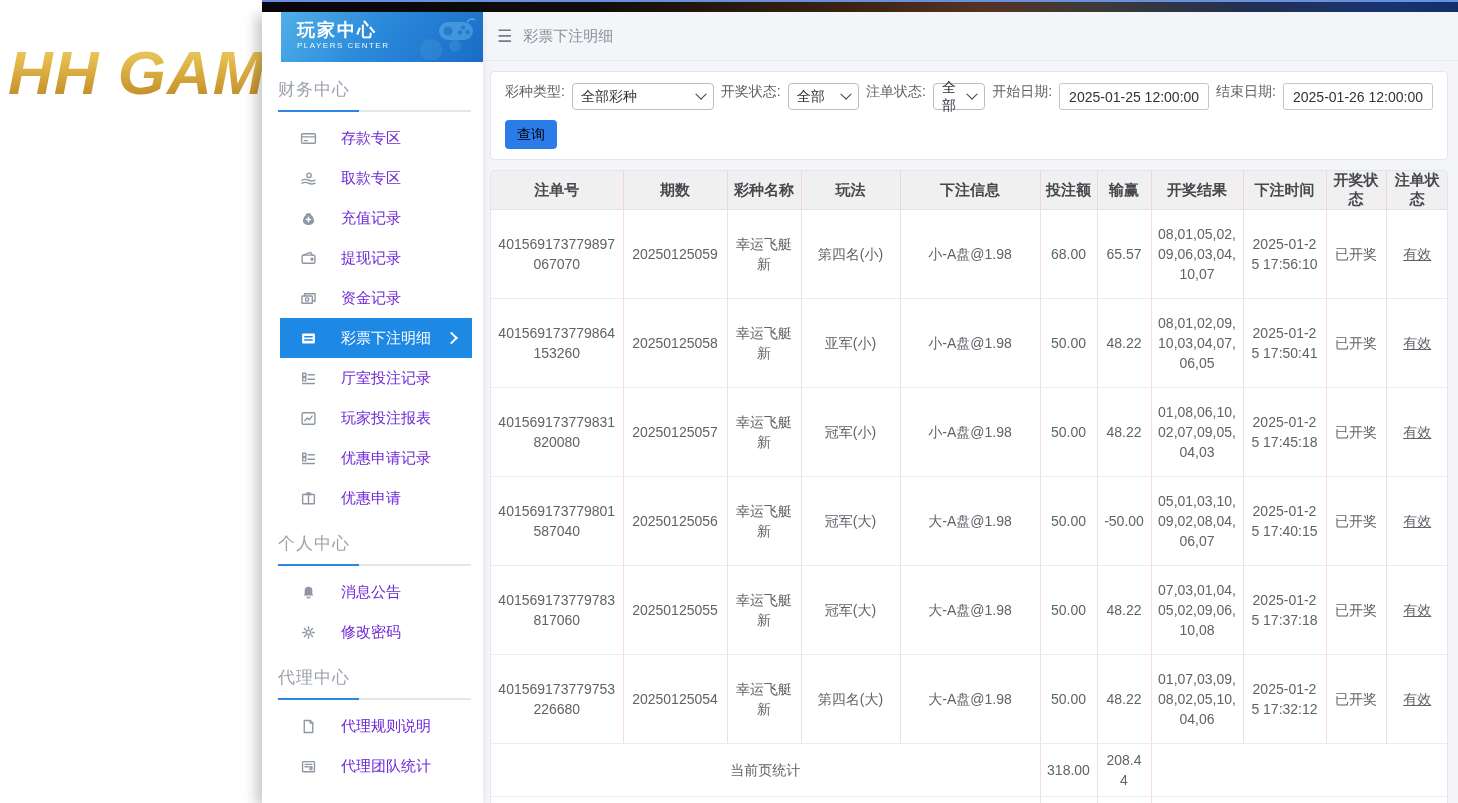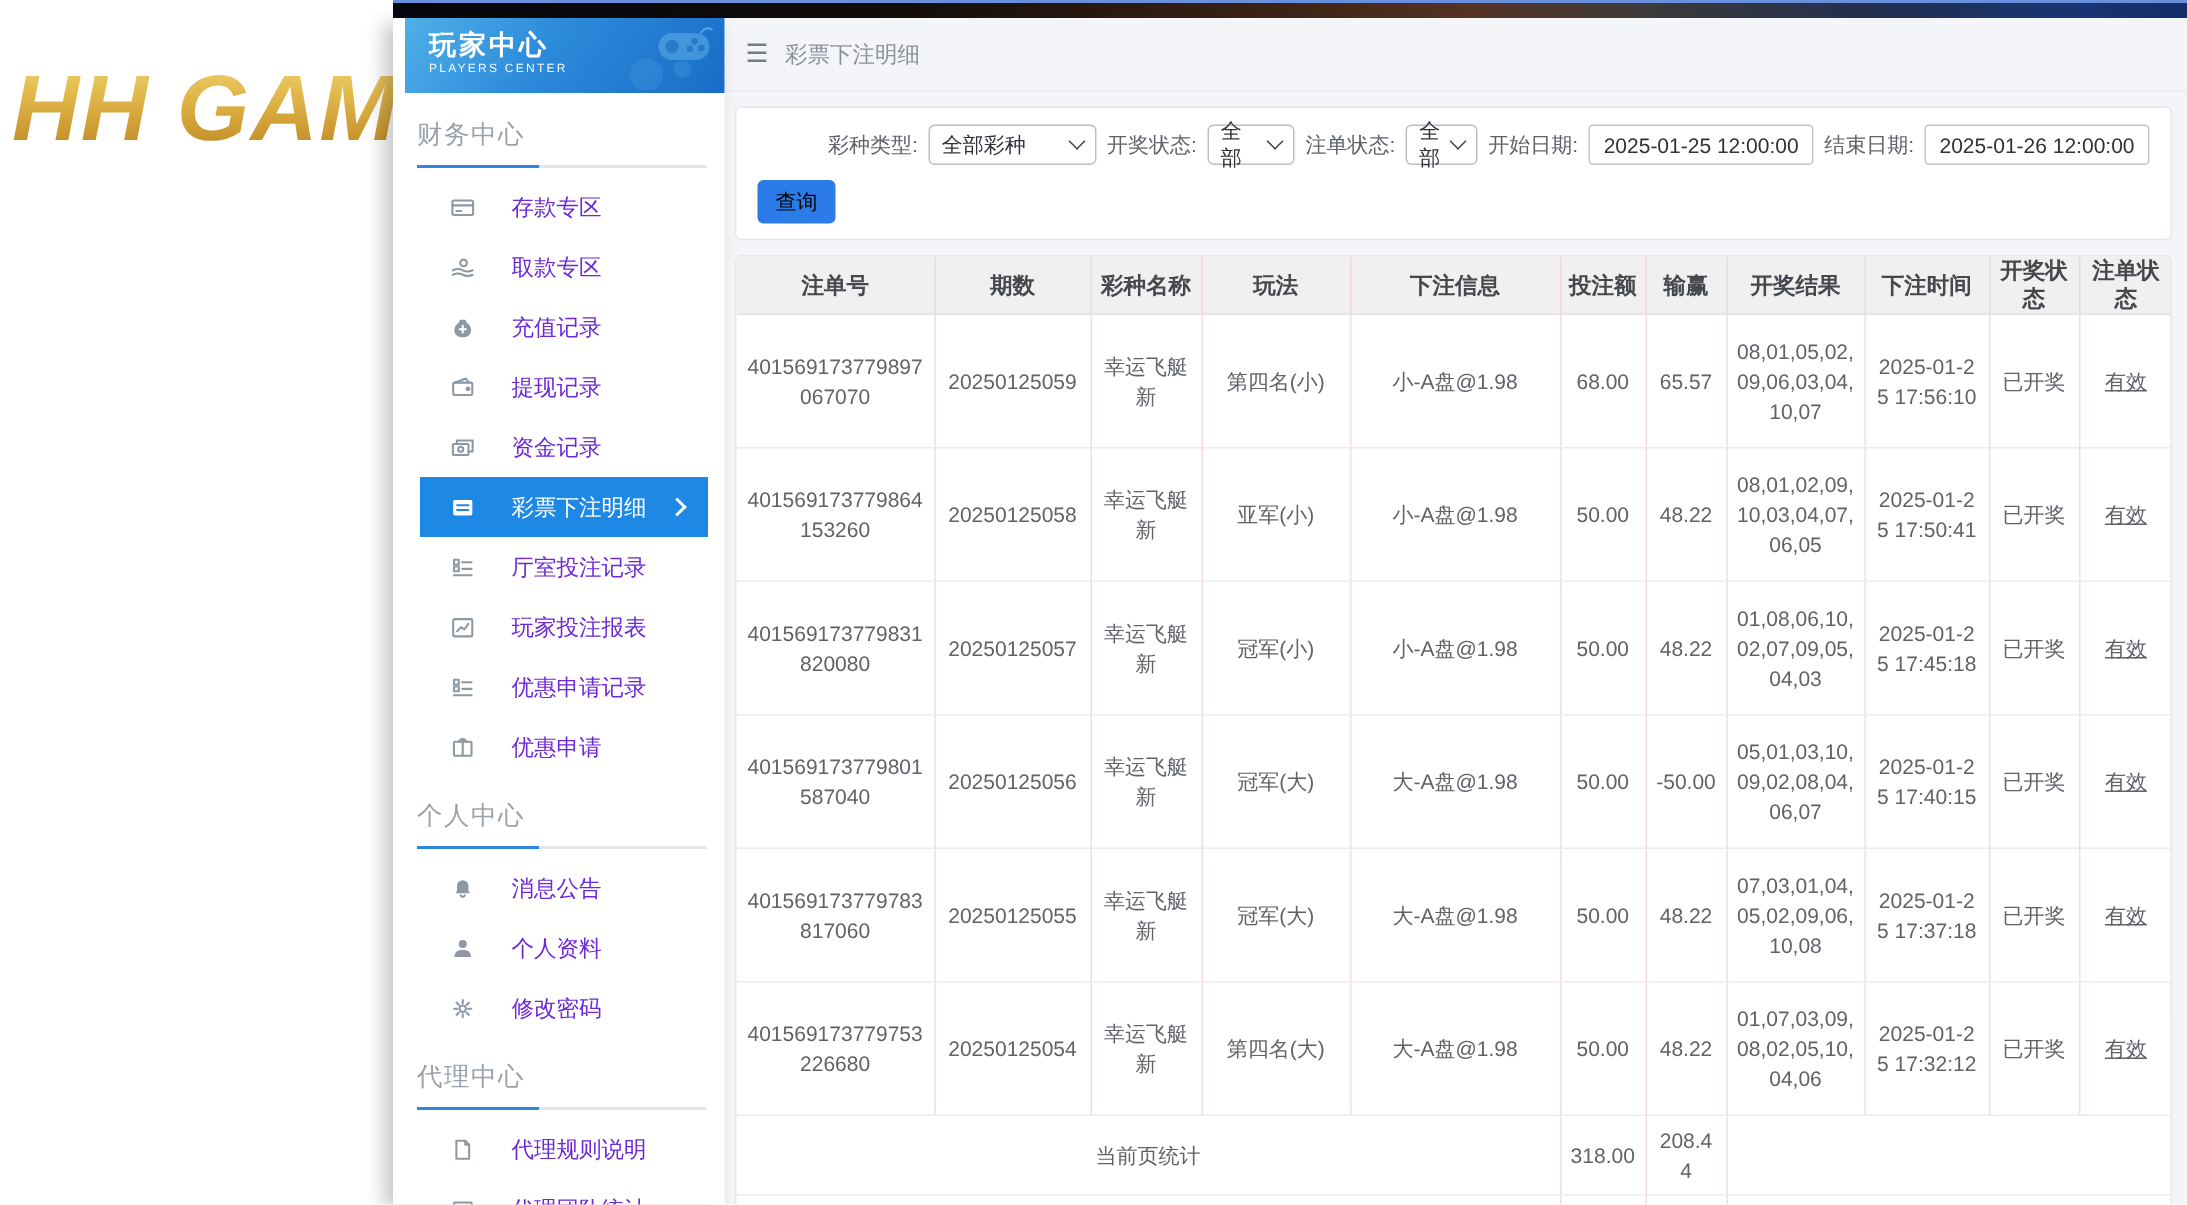--- a/index.html
+++ b/index.html
@@ -22,21 +22,21 @@
     border-top:2px solid #6a8fdd;box-sizing:border-box;
     background:linear-gradient(90deg,#07070e 0%,#120d0a 28%,#3d2414 50%,#553324 60%,#3c3a3a 70%,#22304f 82%,#173472 94%,#132f6a 100%);
   }
   
   .sidebar{
     position:absolute;left:262px;top:12px;bottom:0;width:221px;
     background:#ffffff;z-index:5;
     box-shadow:-6px 3px 12px rgba(0,0,0,0.22);
   }
   .sb-header{
-    position:relative;margin-left:8px;height:50px;overflow:hidden;
+    position:relative;margin-left:19px;height:50px;overflow:hidden;
     background:linear-gradient(125deg,#4fb0e8 0%,#2b8ada 45%,#1a6cc6 100%);
     color:#ffffff;padding:7px 0 0 16px;box-sizing:border-box;
   }
   .sb-title{font-size:18px;font-weight:bold;letter-spacing:2px;line-height:22px;}
   .sb-subtitle{font-size:8px;letter-spacing:1.5px;opacity:.95;}
   .sb-gamepad{position:absolute;right:6px;top:4px;opacity:.55;}
   .sb-nav{padding-top:2px;}
   .sec-label{
     padding:14px 0 0 16px;font-size:17px;color:#9ba1ab;letter-spacing:1px;
   }
@@ -70,21 +70,21 @@
     height:48px;display:flex;align-items:center;gap:11px;padding-left:14px;
     border-bottom:1px solid #e9ebef;color:#8b9099;font-size:15px;
   }
   .hamburger{font-size:17px;color:#767c85;cursor:pointer;}
   .panel{
     margin:10px 10px 0 7px;background:#ffffff;border:1px solid #e3e6ec;
     border-radius:4px;box-sizing:border-box;
   }
   
   .filter-panel{padding:11px 14px 10px 14px;}
-  .filter-row{display:flex;align-items:center;gap:7px;flex-wrap:nowrap;margin-left:47px;}
+  .filter-row{display:flex;gap:7px;flex-wrap:nowrap;}
   .f-label{font-size:14px;color:#5f6368;white-space:nowrap;}
   .select{
     height:27px;border:1px solid #babec5;border-radius:4px;background:#fff;
     display:flex;align-items:center;justify-content:space-between;
     padding:0 8px;font-size:14px;color:#2f3338;cursor:pointer;box-sizing:border-box;
   }
   .select .chev-down{
     width:7px;height:7px;border-right:1.6px solid #444;border-bottom:1.6px solid #444;
     transform:rotate(45deg) translate(-2px,-2px);margin-left:8px;flex:none;
   }
@@ -270,29 +270,20 @@
         <div class="sec-label">个人中心</div>
         <div class="sec-line"></div>
         <div class="menu-item">
           <span class="mi-icon">
             <svg width="17" height="17" viewBox="0 0 16 16" fill="none" stroke="currentColor" stroke-width="1.3" stroke-linecap="round" stroke-linejoin="round">
               <path d="M8,2.6 a3.6,3.6 0 0 1 3.6,3.6 v3.2 l1,1.4 h-9.2 l1,-1.4 v-3.2 a3.6,3.6 0 0 1 3.6,-3.6 z" fill="currentColor" stroke="none"></path>
               <path d="M6.7,12.2 a1.4,1.4 0 0 0 2.6,0"></path>
             </svg>
           </span>
           <span>消息公告</span>
-        </div>
-        <div class="menu-item">
-          <span class="mi-icon">
-            <svg width="17" height="17" viewBox="0 0 16 16" fill="none" stroke="currentColor" stroke-width="1.3" stroke-linecap="round" stroke-linejoin="round">
-              <circle cx="8" cy="5" r="2.5" fill="currentColor" stroke="none"></circle>
-              <path d="M2.8,13.2 q0,-4.6 5.2,-4.6 q5.2,0 5.2,4.6 z" fill="currentColor" stroke="none"></path>
-            </svg>
-          </span>
-          <span>个人资料</span>
         </div>
         <div class="menu-item">
           <span class="mi-icon">
             <svg width="17" height="17" viewBox="0 0 16 16" fill="none" stroke="currentColor" stroke-width="1.3" stroke-linecap="round" stroke-linejoin="round">
               <circle cx="8" cy="8" r="2"></circle>
               <path d="M8,2.6 v2 M8,11.4 v2 M2.6,8 h2 M11.4,8 h2 M4.2,4.2 l1.4,1.4 M10.4,10.4 l1.4,1.4 M11.8,4.2 l-1.4,1.4 M5.6,10.4 l-1.4,1.4"></path>
             </svg>
           </span>
           <span>修改密码</span>
         </div>

